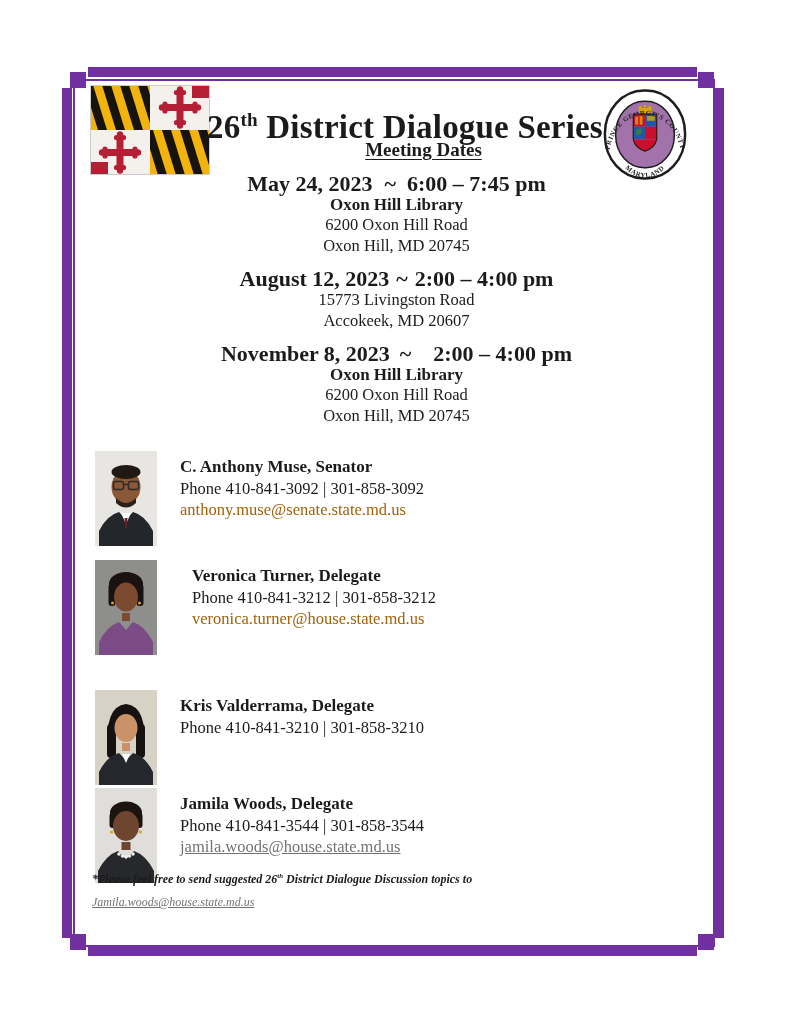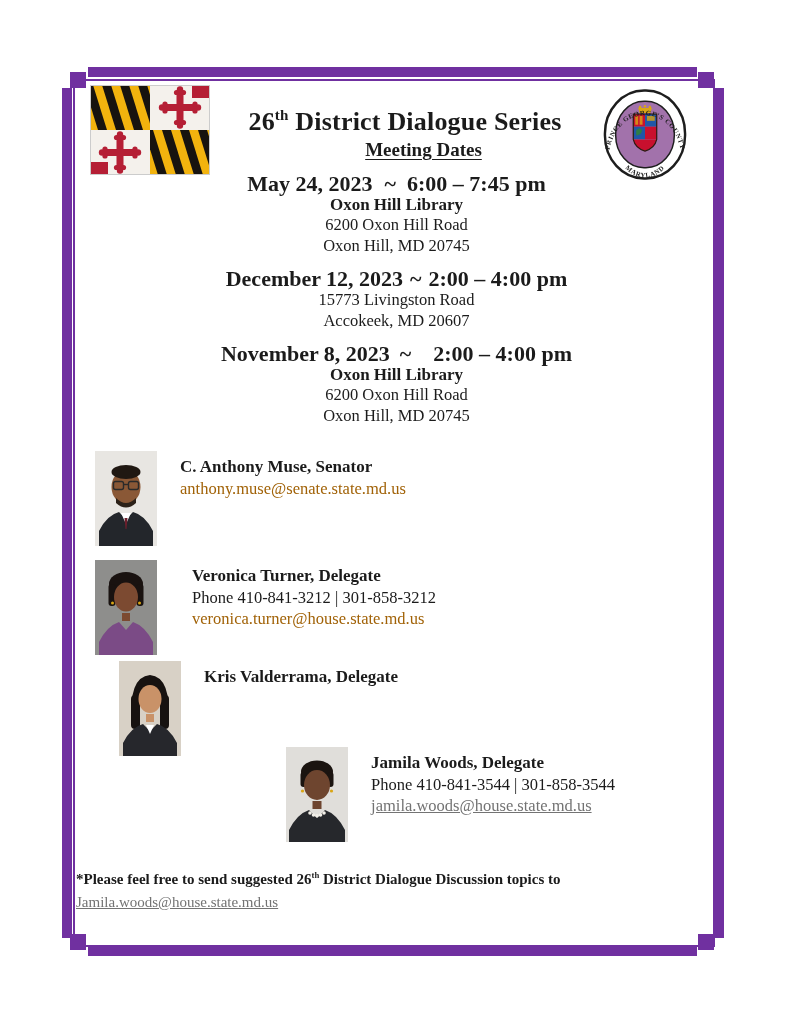--- a/index.html
+++ b/index.html
@@ -18,21 +18,21 @@
   .corner-tr{left:698px;top:72px;}
   .corner-br{left:698px;top:934px;}
   .corner-bl{left:70px;top:934px;}
   .frame-thin{position:absolute;left:73px;top:79px;width:638px;height:864px;border:2px solid #7030A0;}
 
   
   .flag{position:absolute;left:90px;top:85px;}
   .seal{position:absolute;left:602px;top:87px;}
   .title{
     position:absolute;left:205px;top:88px;width:400px;text-align:center;
-    font-size:26px;font-weight:bold;letter-spacing:.2px;line-height:34px;
+    font-size:33px;font-weight:bold;letter-spacing:.2px;line-height:34px;
   }
   .ord{font-size:.58em;vertical-align:super;line-height:0;}
   .section-heading{
     position:absolute;left:74px;top:139px;width:645px;text-align:center;
     font-size:19px;font-weight:bold;text-decoration:underline;text-underline-offset:3px;margin-left:27px;
   }
 
   
   .meetings{position:absolute;left:74px;top:174px;width:645px;text-align:center;
     font-size:16.5px;line-height:20.6px;}
@@ -40,30 +40,30 @@
   .m-head{font-weight:bold;font-size:22px;}
   .m-sep{margin:0 11px 0 12px;}
   .meeting:nth-of-type(2) .m-sep{margin:0 7px;}
   .meeting:nth-of-type(3) .m-sep{margin:0 22px 0 10px;}
   .m-venue{font-weight:bold;font-size:17px;}
 
   
   .legislator{position:absolute;left:95px;width:520px;display:flex;}
   .leg-1{top:451px;}
   .leg-2{top:560px;gap:12px;}
-  .leg-3{top:661px;margin-left:24px;}
-  .leg-4{top:747px;justify-content:flex-end;}
+  .leg-3{top:690px;}
+  .leg-4{top:788px;}
   .portrait{width:62px;height:95px;flex:0 0 auto;display:block;}
   .leg-text{margin-left:23px;padding-top:5px;font-size:16.5px;line-height:21.5px;}
   .leg-name{font-weight:bold;font-size:17px;}
   .leg-email{color:#a16207;}
   a.leg-email,.footer a{color:#737373;text-decoration:underline;}
 
   
-  .footer{position:absolute;left:76px;top:868px;width:620px;font-size:15px;line-height:23px;}
+  .footer{position:absolute;left:92px;top:868px;width:620px;font-size:12px;line-height:23px;font-style:italic;}
   .footer-note{font-weight:bold;white-space:nowrap;}
 </style>
 </head>
 <body>
 
 <div class="page">
 
   <div class="bar bar-top"></div>
   <div class="bar bar-bottom"></div>
   <div class="bar bar-left"></div>
@@ -155,21 +155,21 @@
   <div class="section-heading">Meeting Dates</div>
 
   <div class="meetings">
     <div class="meeting">
       <div class="m-head"><span>May 24, 2023</span><span class="m-sep">~</span><span>6:00 – 7:45 pm</span></div>
       <div class="m-venue">Oxon Hill Library</div>
       <div>6200 Oxon Hill Road</div>
       <div>Oxon Hill, MD 20745</div>
     </div>
     <div class="meeting">
-      <div class="m-head"><span>December 12, 2023</span><span class="m-sep">~</span><span>2:00 – 4:00 pm</span></div>
+      <div class="m-head"><span>August 12, 2023</span><span class="m-sep">~</span><span>2:00 – 4:00 pm</span></div>
       <div>15773 Livingston Road</div>
       <div>Accokeek, MD 20607</div>
     </div>
     <div class="meeting">
       <div class="m-head"><span>November 8, 2023</span><span class="m-sep">~</span><span>2:00 – 4:00 pm</span></div>
       <div class="m-venue">Oxon Hill Library</div>
       <div>6200 Oxon Hill Road</div>
       <div>Oxon Hill, MD 20745</div>
     </div>
   </div>
@@ -182,20 +182,21 @@
       <path d="M21,47 Q31,57 41,47 L41,52 Q31,61 21,52 Z" fill="#2b2118"></path>
       <rect x="18.5" y="30.5" width="10" height="8" rx="2" fill="none" stroke="#2a2a2a" stroke-width="1.4"></rect>
       <rect x="33.5" y="30.5" width="10" height="8" rx="2" fill="none" stroke="#2a2a2a" stroke-width="1.4"></rect>
       <line x1="28.5" y1="33.5" x2="33.5" y2="33.5" stroke="#2a2a2a" stroke-width="1.4"></line>
       <path d="M4,95 L4,80 Q12,64 24,61 L31,68 L38,61 Q50,64 58,80 L58,95 Z" fill="#23262b"></path>
       <polygon points="26,62 36,62 31,73" fill="#ffffff"></polygon>
       <polygon points="29.5,67 32.5,67 31.5,78 30.5,78" fill="#6e1f2c"></polygon>
     </svg>
     <div class="leg-text">
       <div class="leg-name">C. Anthony Muse, Senator</div>
+      <div class="leg-phone">Phone 410-841-3092 | 301-858-3092</div>
       <div class="leg-email">anthony.muse@senate.state.md.us</div>
     </div>
   </div>
 
   <div class="legislator leg-2">
     <svg class="portrait" viewBox="0 0 62 95">
       <rect width="62" height="95" fill="#8e8e8c"></rect>
       <ellipse cx="31" cy="24" rx="17" ry="12" fill="#191210"></ellipse>
       <rect x="13.5" y="24" width="7" height="22" rx="3" fill="#191210"></rect>
       <rect x="41.5" y="24" width="7" height="22" rx="3" fill="#191210"></rect>
@@ -218,20 +219,21 @@
       <path d="M13,62 Q9,16 31,14 Q53,16 49,62 L42,72 Q46,28 31,25 Q16,28 20,72 Z" fill="#171210"></path>
       <rect x="12" y="34" width="9" height="34" rx="4" fill="#171210"></rect>
       <rect x="41" y="34" width="9" height="34" rx="4" fill="#171210"></rect>
       <ellipse cx="31" cy="38" rx="11.5" ry="14" fill="#c99268"></ellipse>
       <rect x="27" y="53" width="8" height="8" fill="#c99268"></rect>
       <path d="M4,95 L4,82 Q12,66 24,63 L31,70 L38,63 Q50,66 58,82 L58,95 Z" fill="#26272c"></path>
       <polygon points="27,64 35,64 31,73" fill="#ffffff"></polygon>
     </svg>
     <div class="leg-text">
       <div class="leg-name">Kris Valderrama, Delegate</div>
+      <div class="leg-phone">Phone 410-841-3210 | 301-858-3210</div>
     </div>
   </div>
 
   <div class="legislator leg-4">
     <svg class="portrait" viewBox="0 0 62 95">
       <rect width="62" height="95" fill="#e0deda"></rect>
       <ellipse cx="31" cy="25" rx="16" ry="11.5" fill="#1b1410"></ellipse>
       <rect x="14.5" y="25" width="6" height="15" rx="3" fill="#1b1410"></rect>
       <rect x="41.5" y="25" width="6" height="15" rx="3" fill="#1b1410"></rect>
       <ellipse cx="31" cy="38" rx="13" ry="15" fill="#6e452f"></ellipse>

